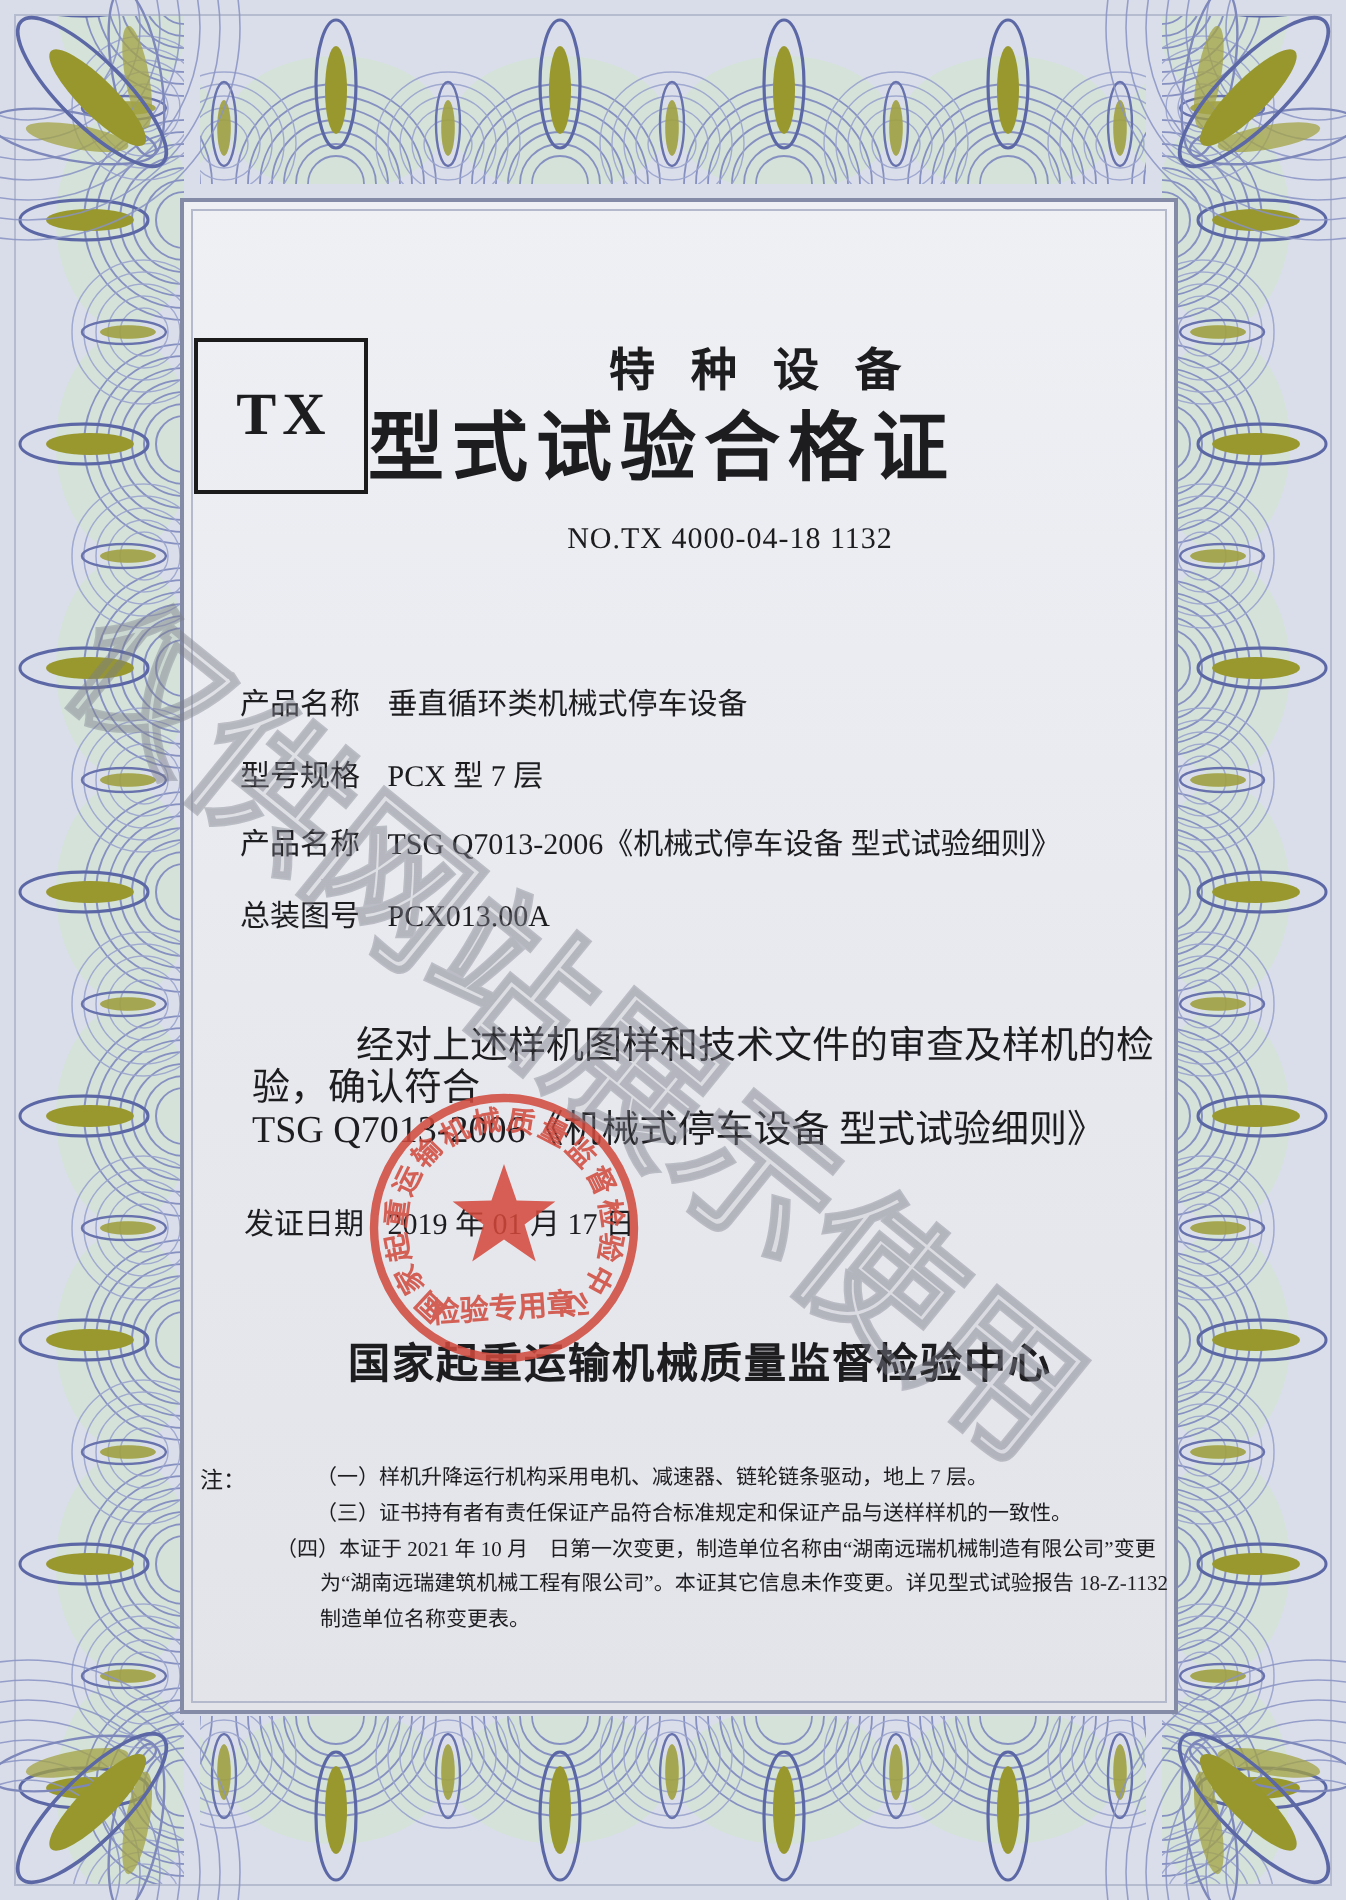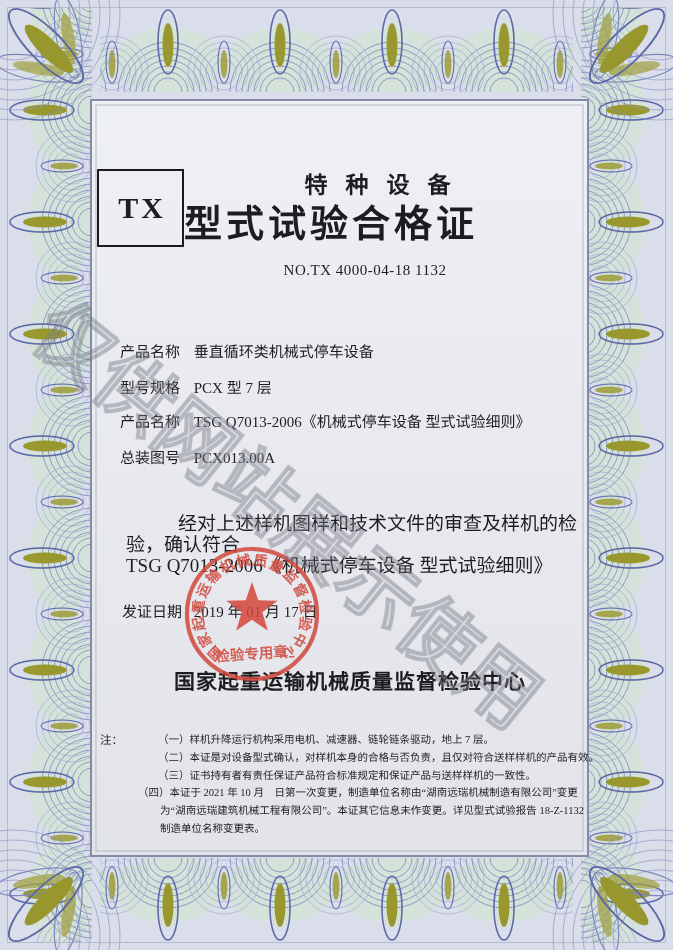--- a/index.html
+++ b/index.html
@@ -181,23 +181,20 @@
     <span class="flabel">发证日期</span>
     <span class="fvalue">2019 年 01 月 17 日</span>
   </div>
 
   <div class="content" id="authority">国家起重运输机械质量监督检验中心</div>
 
   <div class="content" id="notes-label">注：</div>
   <div class="content" id="note-items">
     <div class="nitem single">
       <span>（一）</span><span>样机升降运行机构采用电机、减速器、链轮链条驱动，地上 7 层。</span>
-    </div>
-    <div class="nitem single">
-      <span>（二）</span><span>本证是对设备型式确认，对样机本身的合格与否负责，且仅对符合送样样机的产品有效。</span>
     </div>
     <div class="nitem single">
       <span>（三）</span><span>证书持有者有责任保证产品符合标准规定和保证产品与送样样机的一致性。</span>
     </div>
     <div class="nitem">
       <span>（四）</span><span>本证于 2021 年 10 月　日第一次变更，制造单位名称由“湖南远瑞机械制造有限公司”变更为“湖南远瑞建筑机械工程有限公司”。本证其它信息未作变更。详见型式试验报告 18-Z-1132 制造单位名称变更表。</span>
     </div>
   </div>
 
   <svg id="seal-svg" width="673" height="950" viewBox="0 0 673 950">

